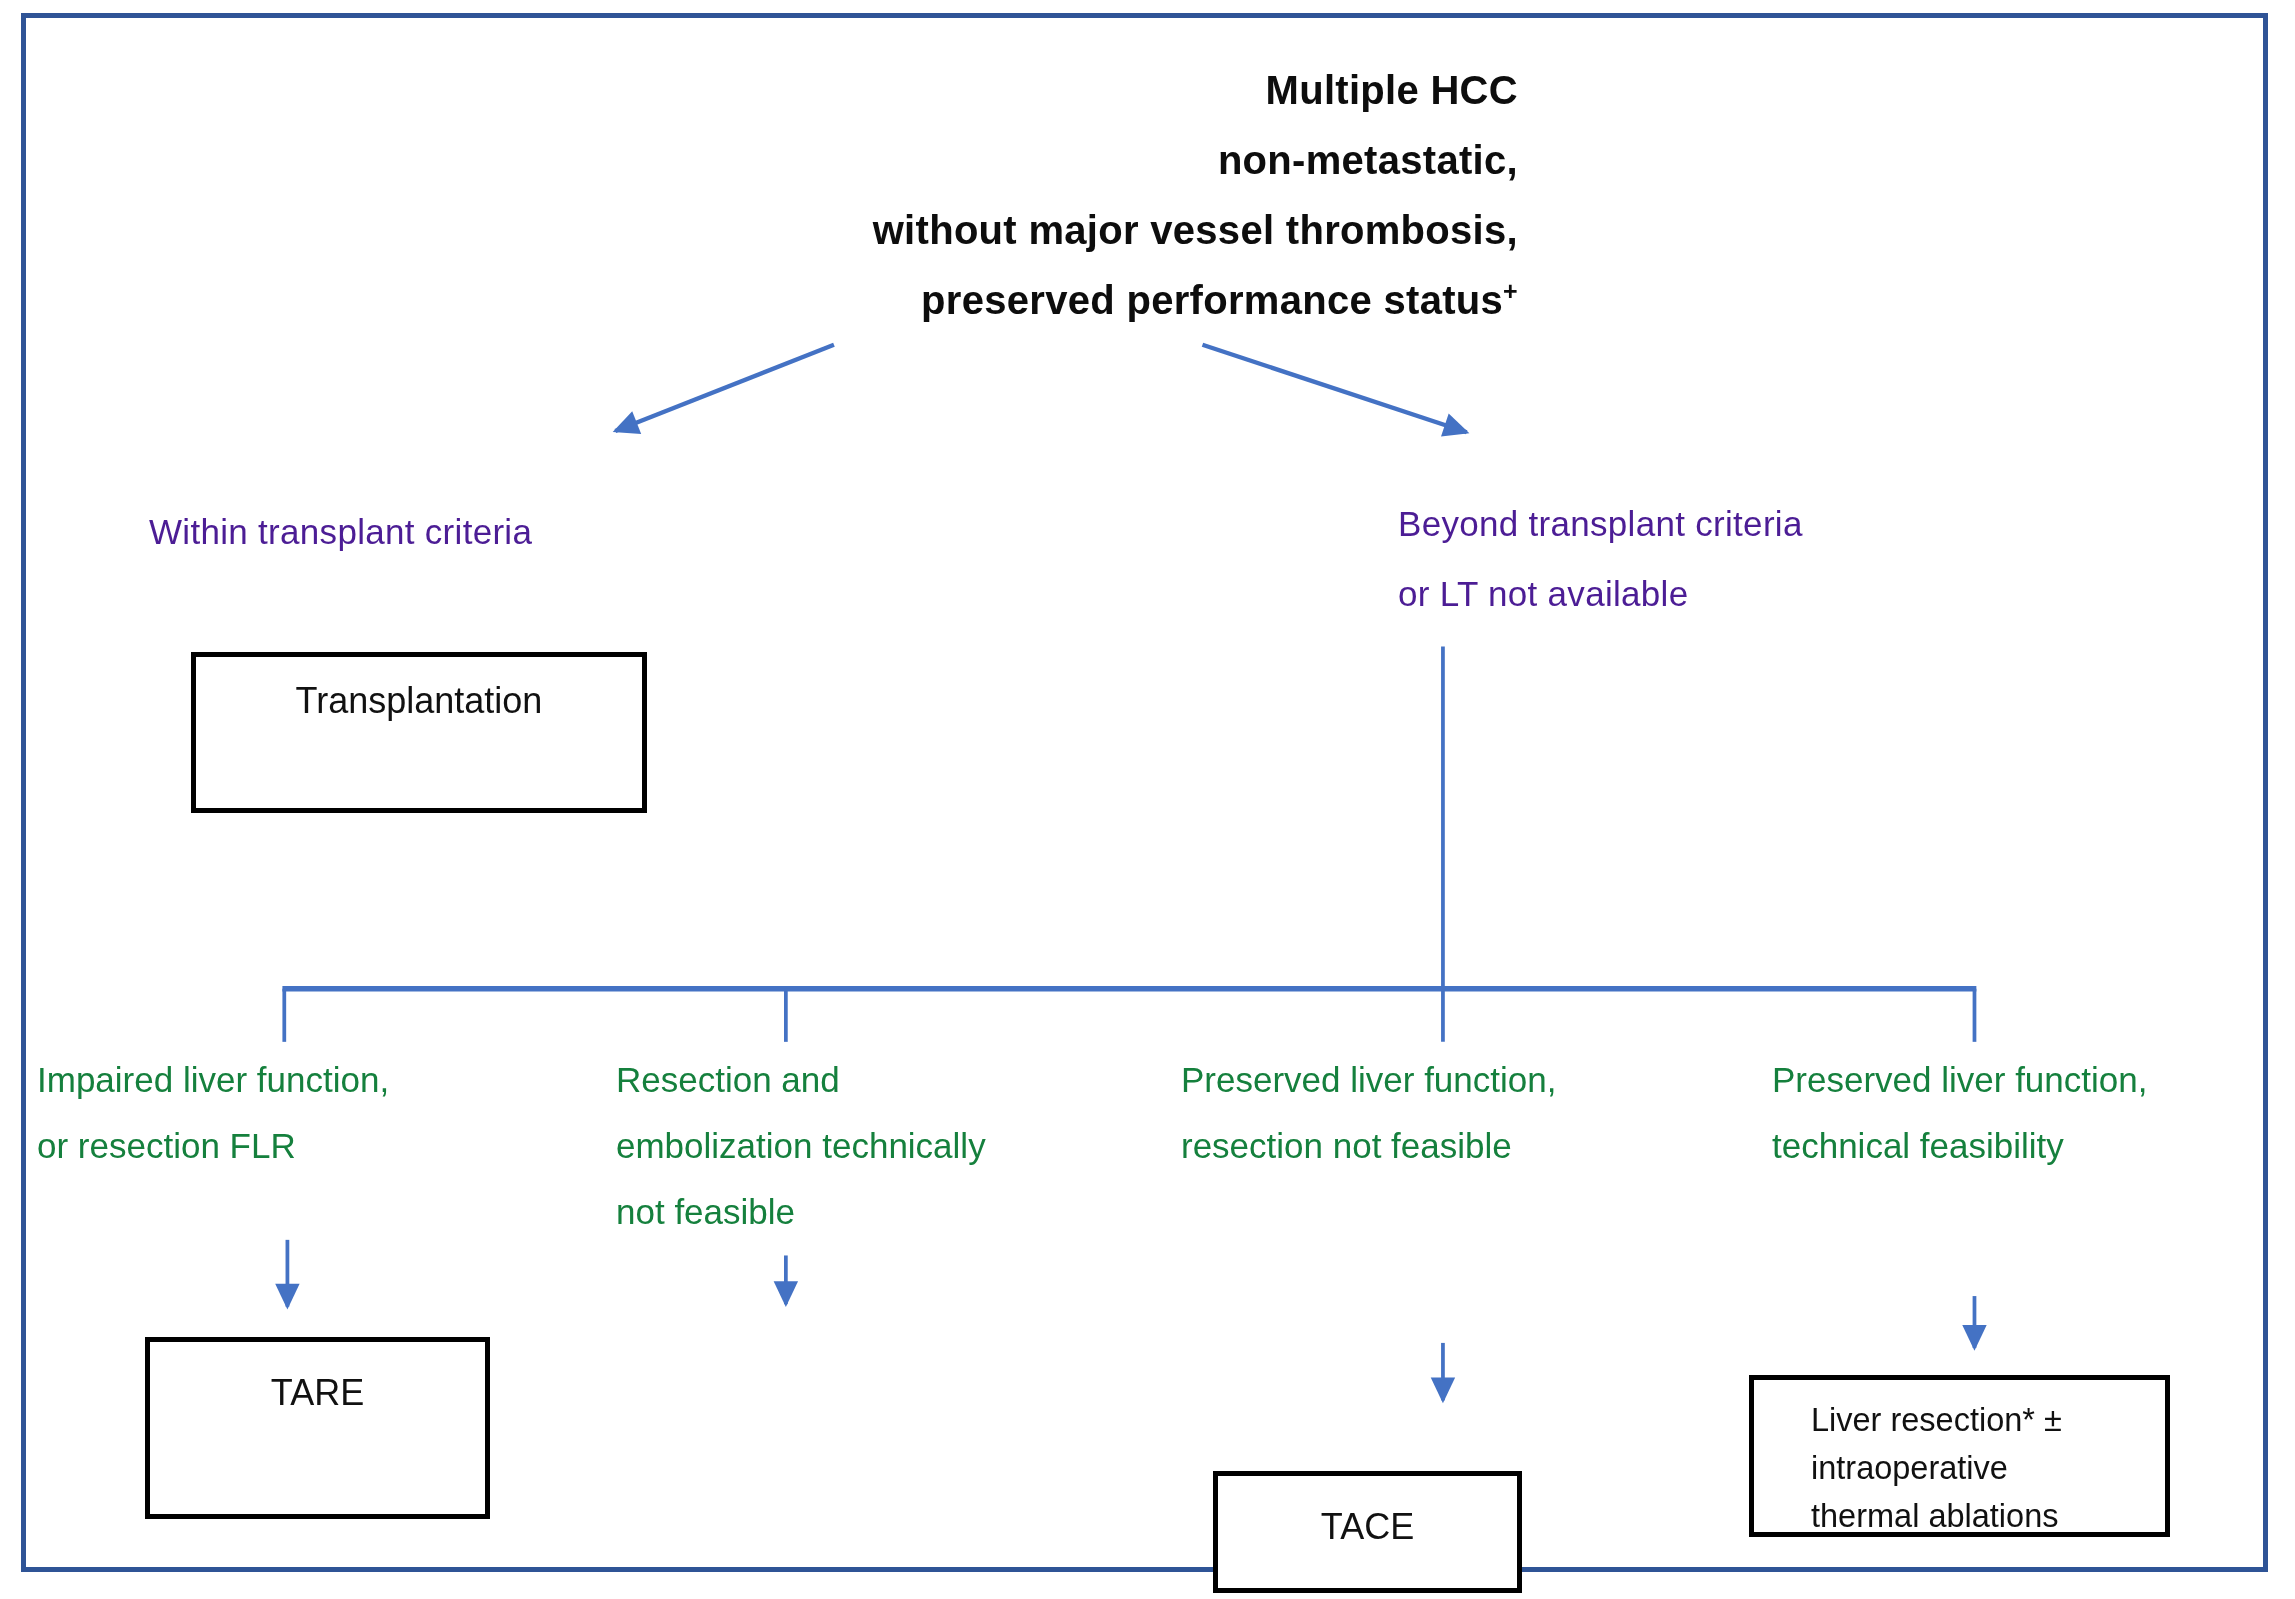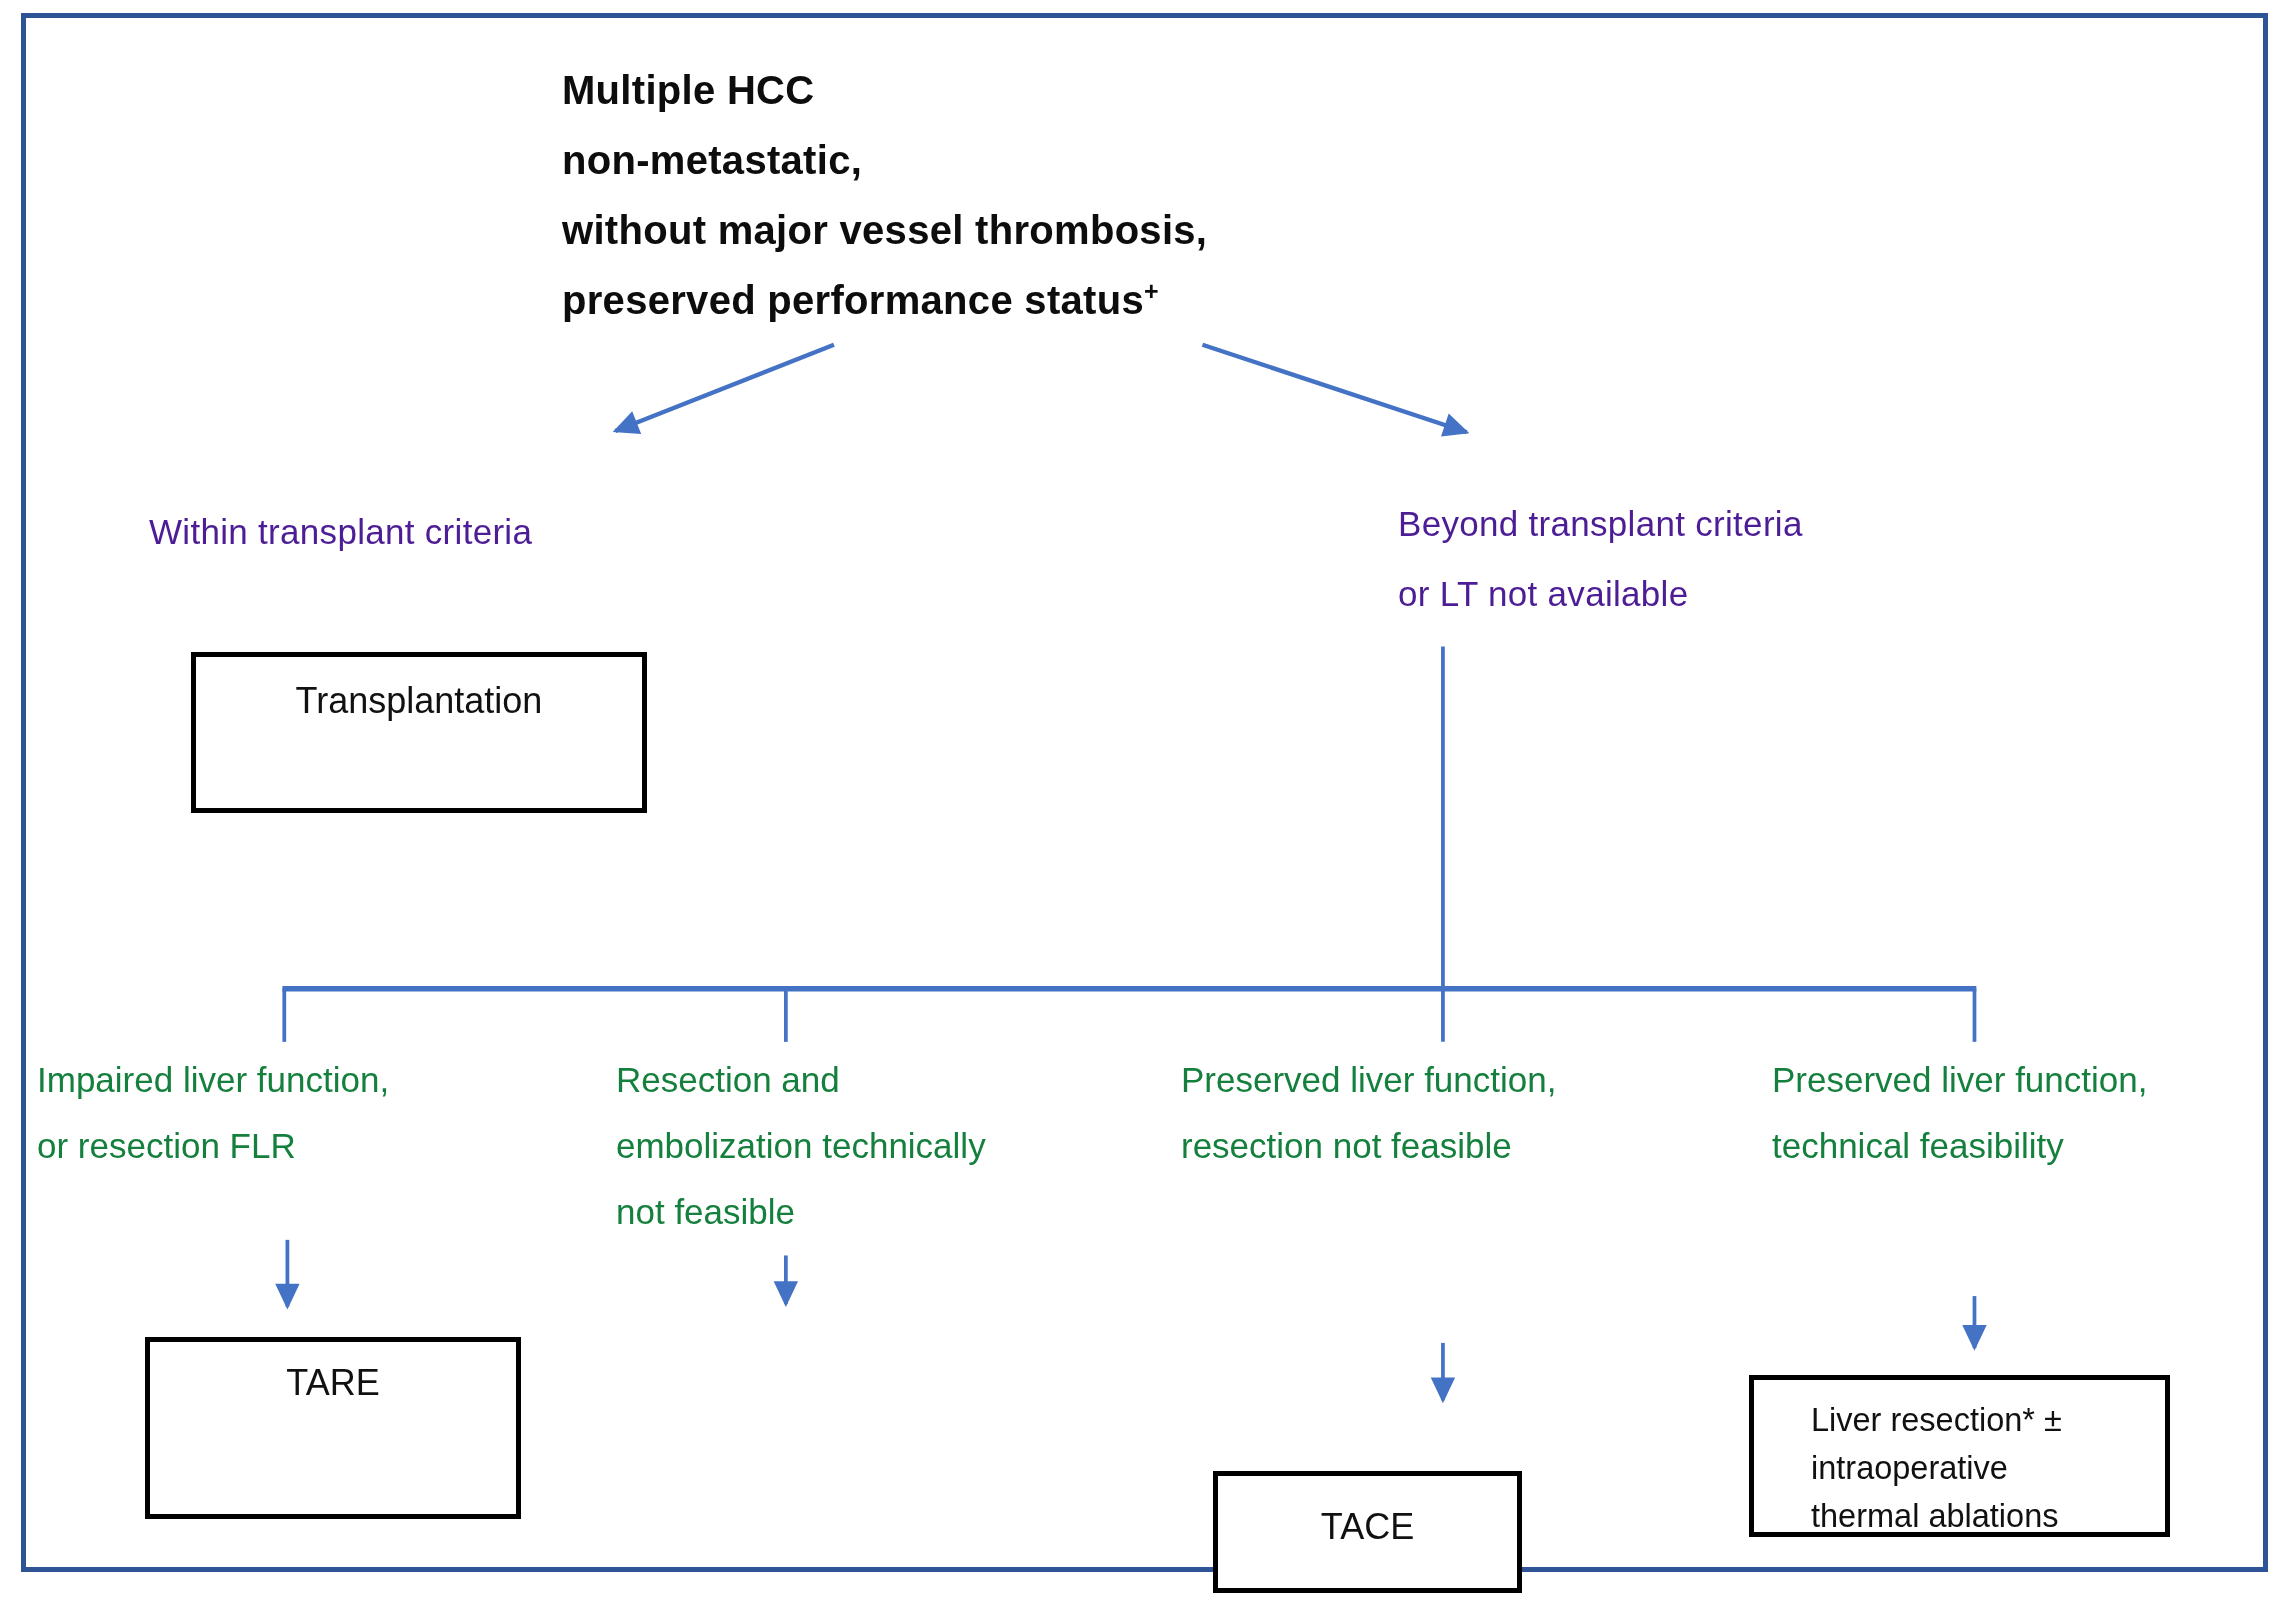--- a/index.html
+++ b/index.html
@@ -21,21 +21,21 @@
   }
   #connector-svg {
     position: absolute;
     left: 0; top: 0;
     width: 2295px; height: 1599px;
   }
   .title-block {
     position: absolute;
     left: 562px; top: 55px;
     width: 956px;
-    text-align: left;
+    text-align: right;
     font-size: 40px;
     font-weight: 700;
     line-height: 70px;
     letter-spacing: 0.3px;
     color: #0d0d0d;
   }
   .title-block .sup {
     font-size: 25px;
     vertical-align: super;
     line-height: 0;
@@ -58,21 +58,21 @@
   }
   .node-box {
     position: absolute;
     border: 5px solid #000000;
     box-sizing: border-box;
     background: #ffffff;
   }
   .node-box.center-text { text-align: center; }
   .lt-box   { left: 191px;  top: 652px; width: 456px; height: 161px; padding-top: 8.7px;
               font-size: 36px; line-height: 69px; }
-  .tare-box { left: 145px;  top: 1337px; width: 376px; height: 182px; padding-top: 16px;
+  .tare-box { left: 145px;  top: 1337px; width: 345px; height: 182px; padding-top: 26px;
               font-size: 36px; line-height: 50px; }
   .sbrt-box { left: 653px; top: 1332px; width: 301px; height: 180px; padding-top: 29px;
               font-size: 36px; line-height: 50px; }
   .tace-box { left: 1213px; top: 1428px; width: 309px; height: 122px; padding-top: 26px;
               font-size: 36px; line-height: 50px; margin-top: 43px; }
   .resection-box { left: 1749px; top: 1375px; width: 421px; height: 162px;
               padding: 16.2px 12.5px 0 57px; font-size: 32.5px; line-height: 48px;
               white-space: nowrap; }
 </style>
 </head>

